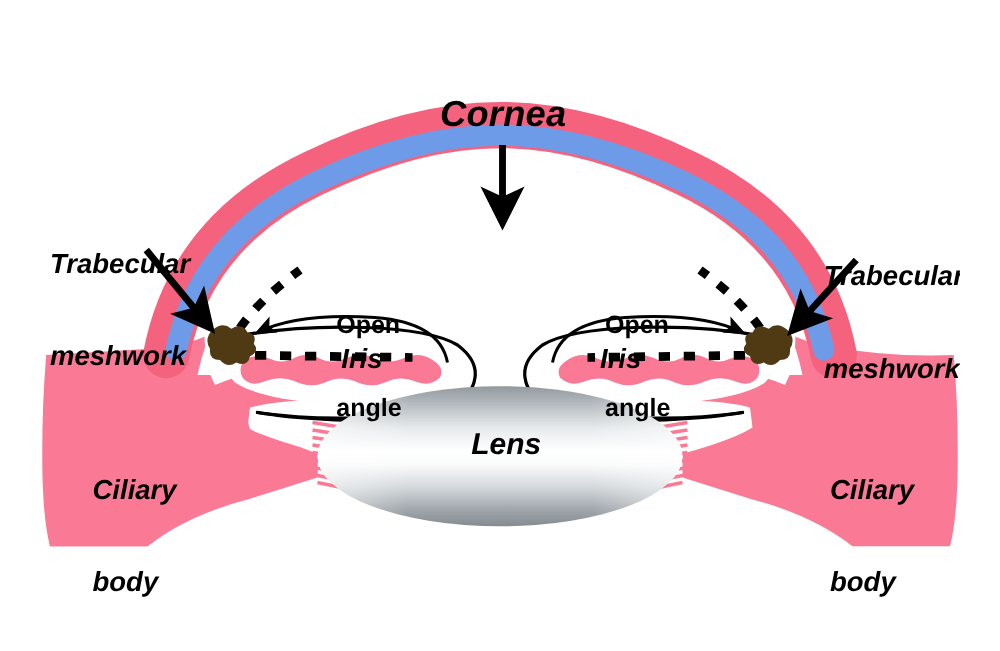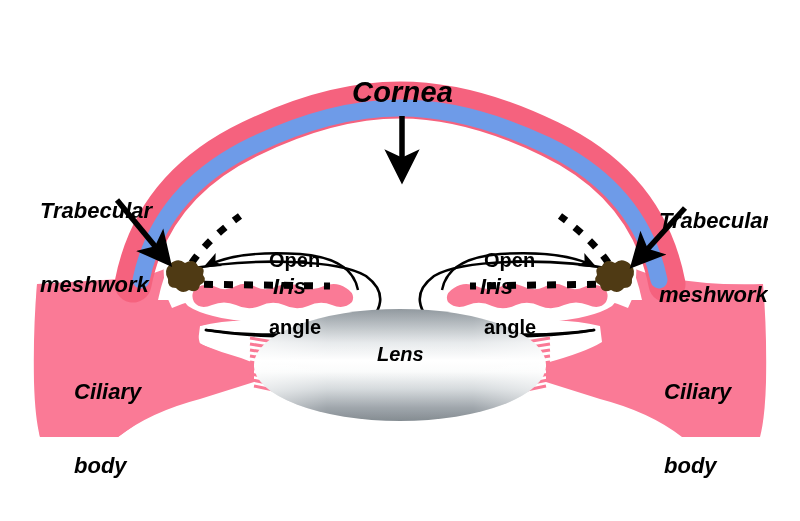--- a/index.html
+++ b/index.html
@@ -75,21 +75,21 @@
     font-size: 22px;
   }
   #label-iris-right {
     left: 480px;
     top: 275px;
     font-size: 22px;
   }
   #label-lens {
     left: 377px;
     top: 343px;
-    font-size: 20px;
+    font-size: 24px;
   }
   #label-ciliary-left {
     left: 74px;
     top: 331px;
     font-size: 22px;
     text-align: left;
   }
   #label-ciliary-right {
     left: 664px;
     top: 331px;

